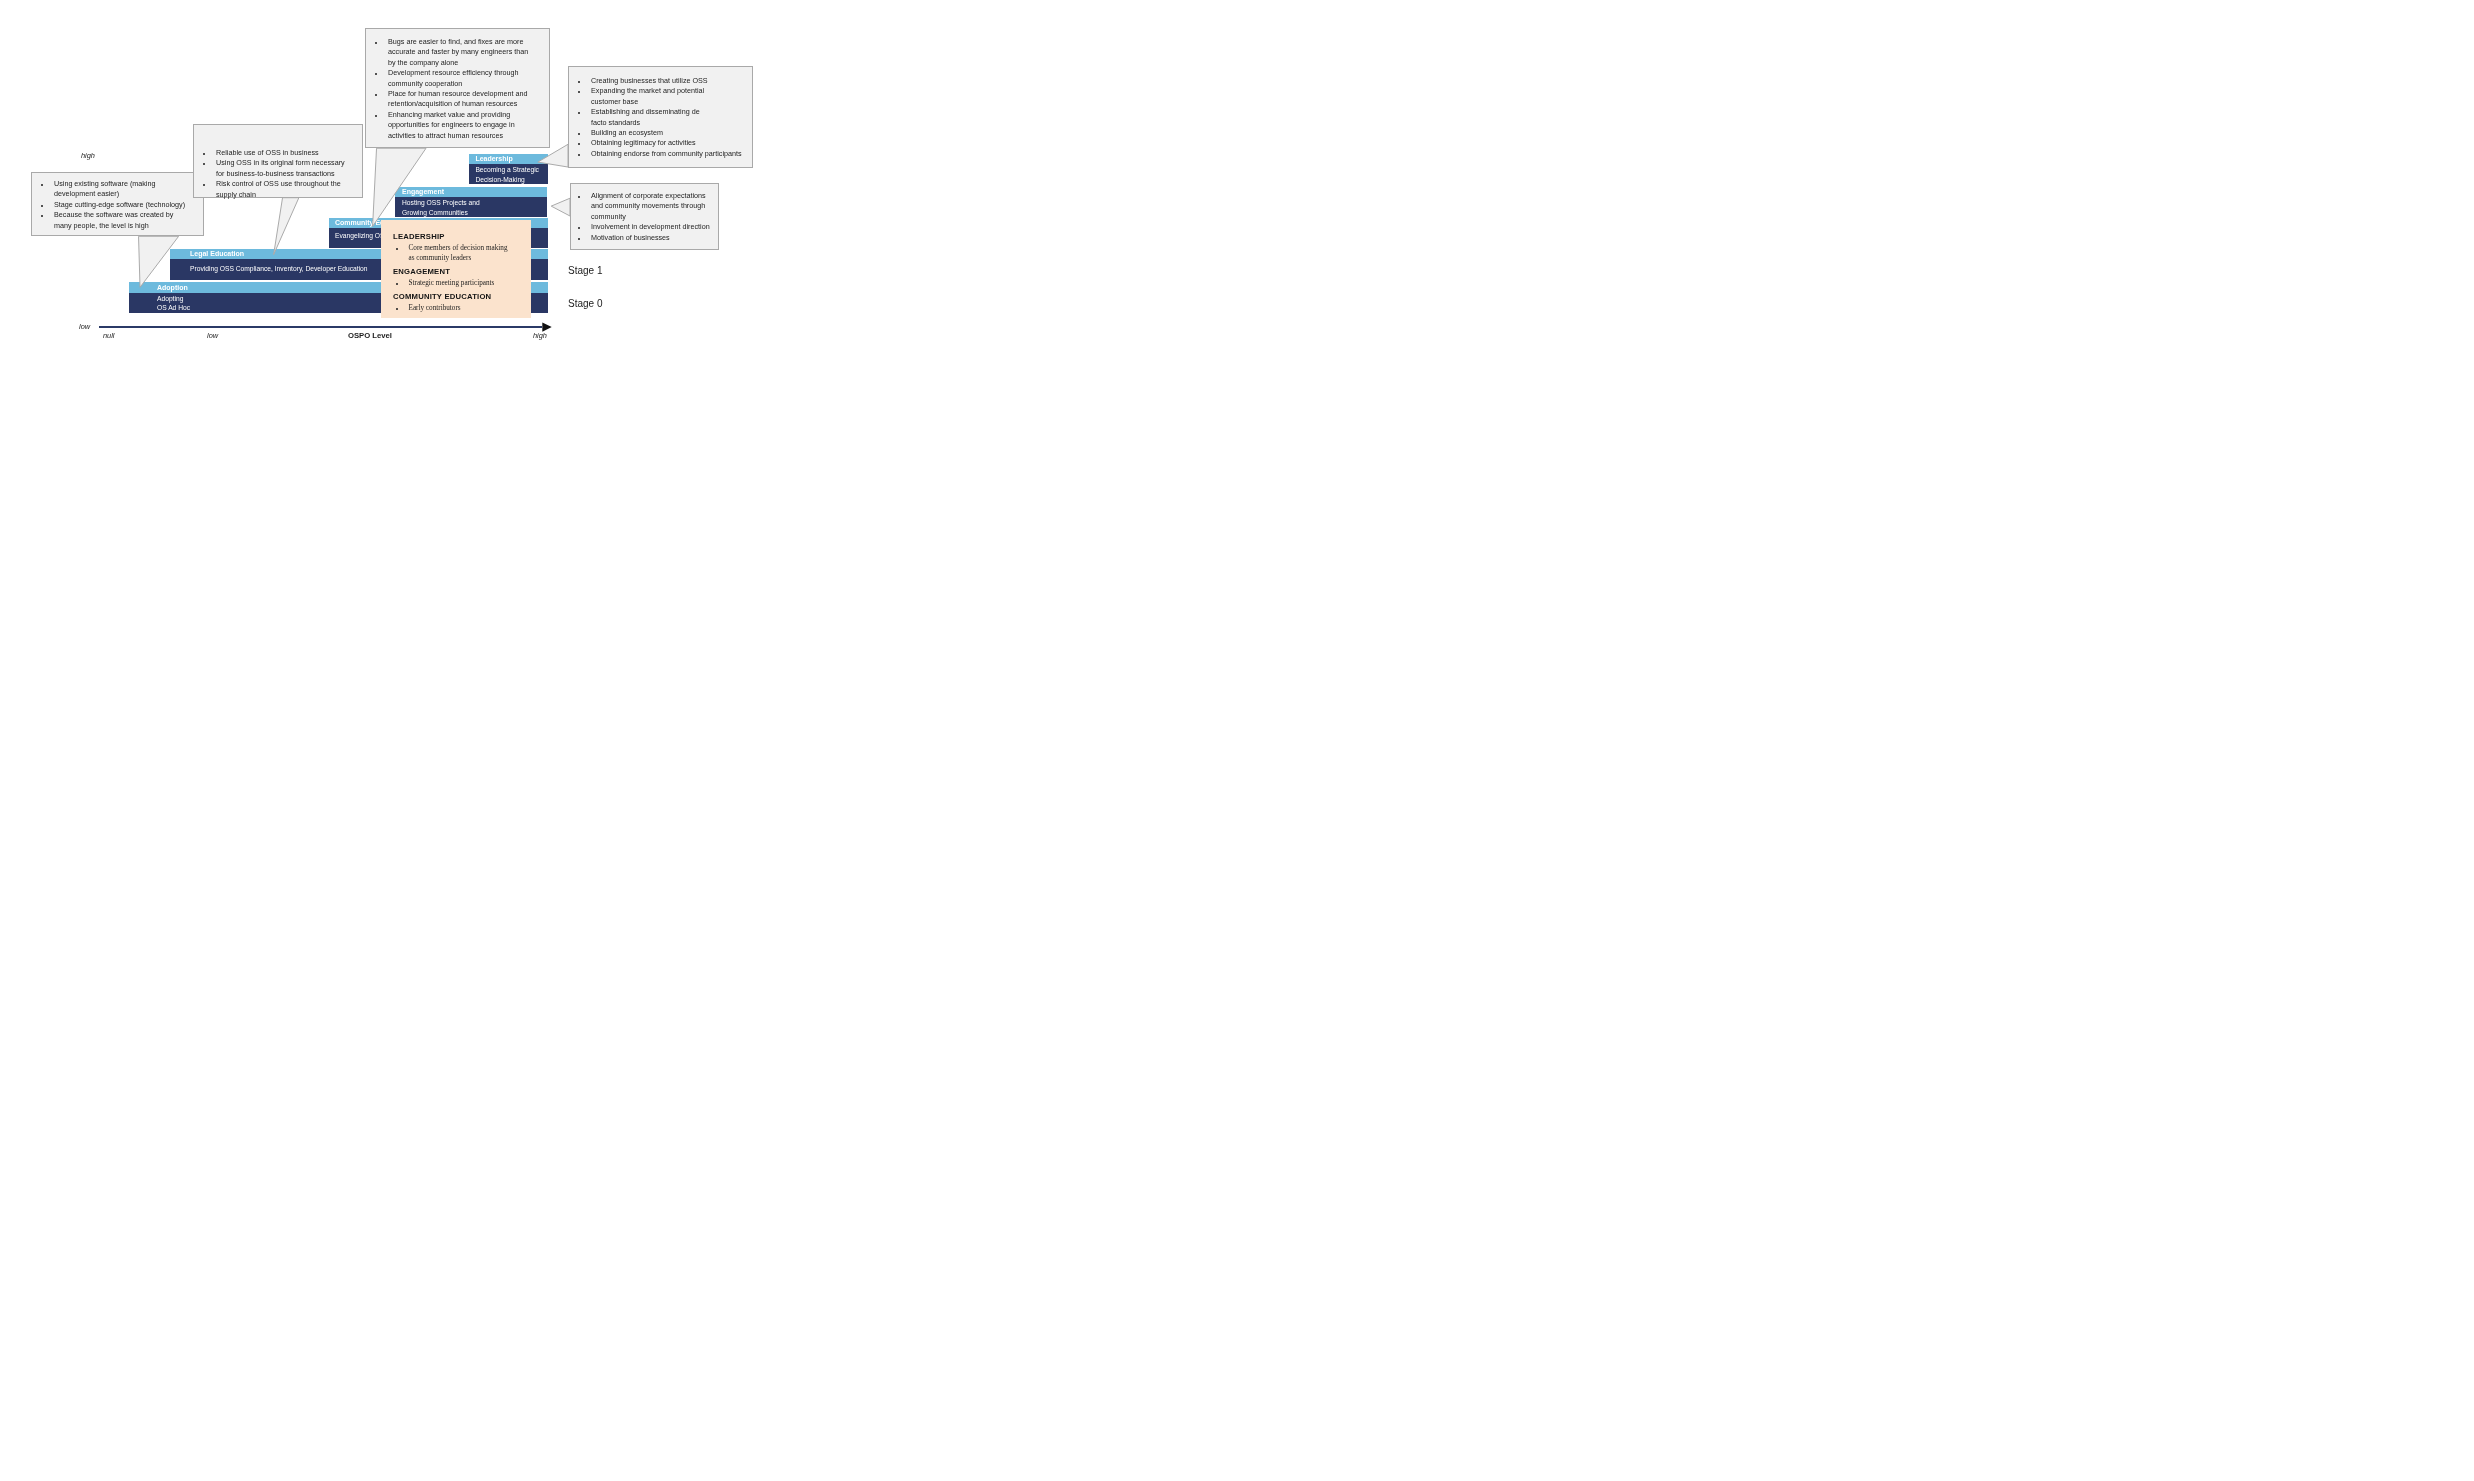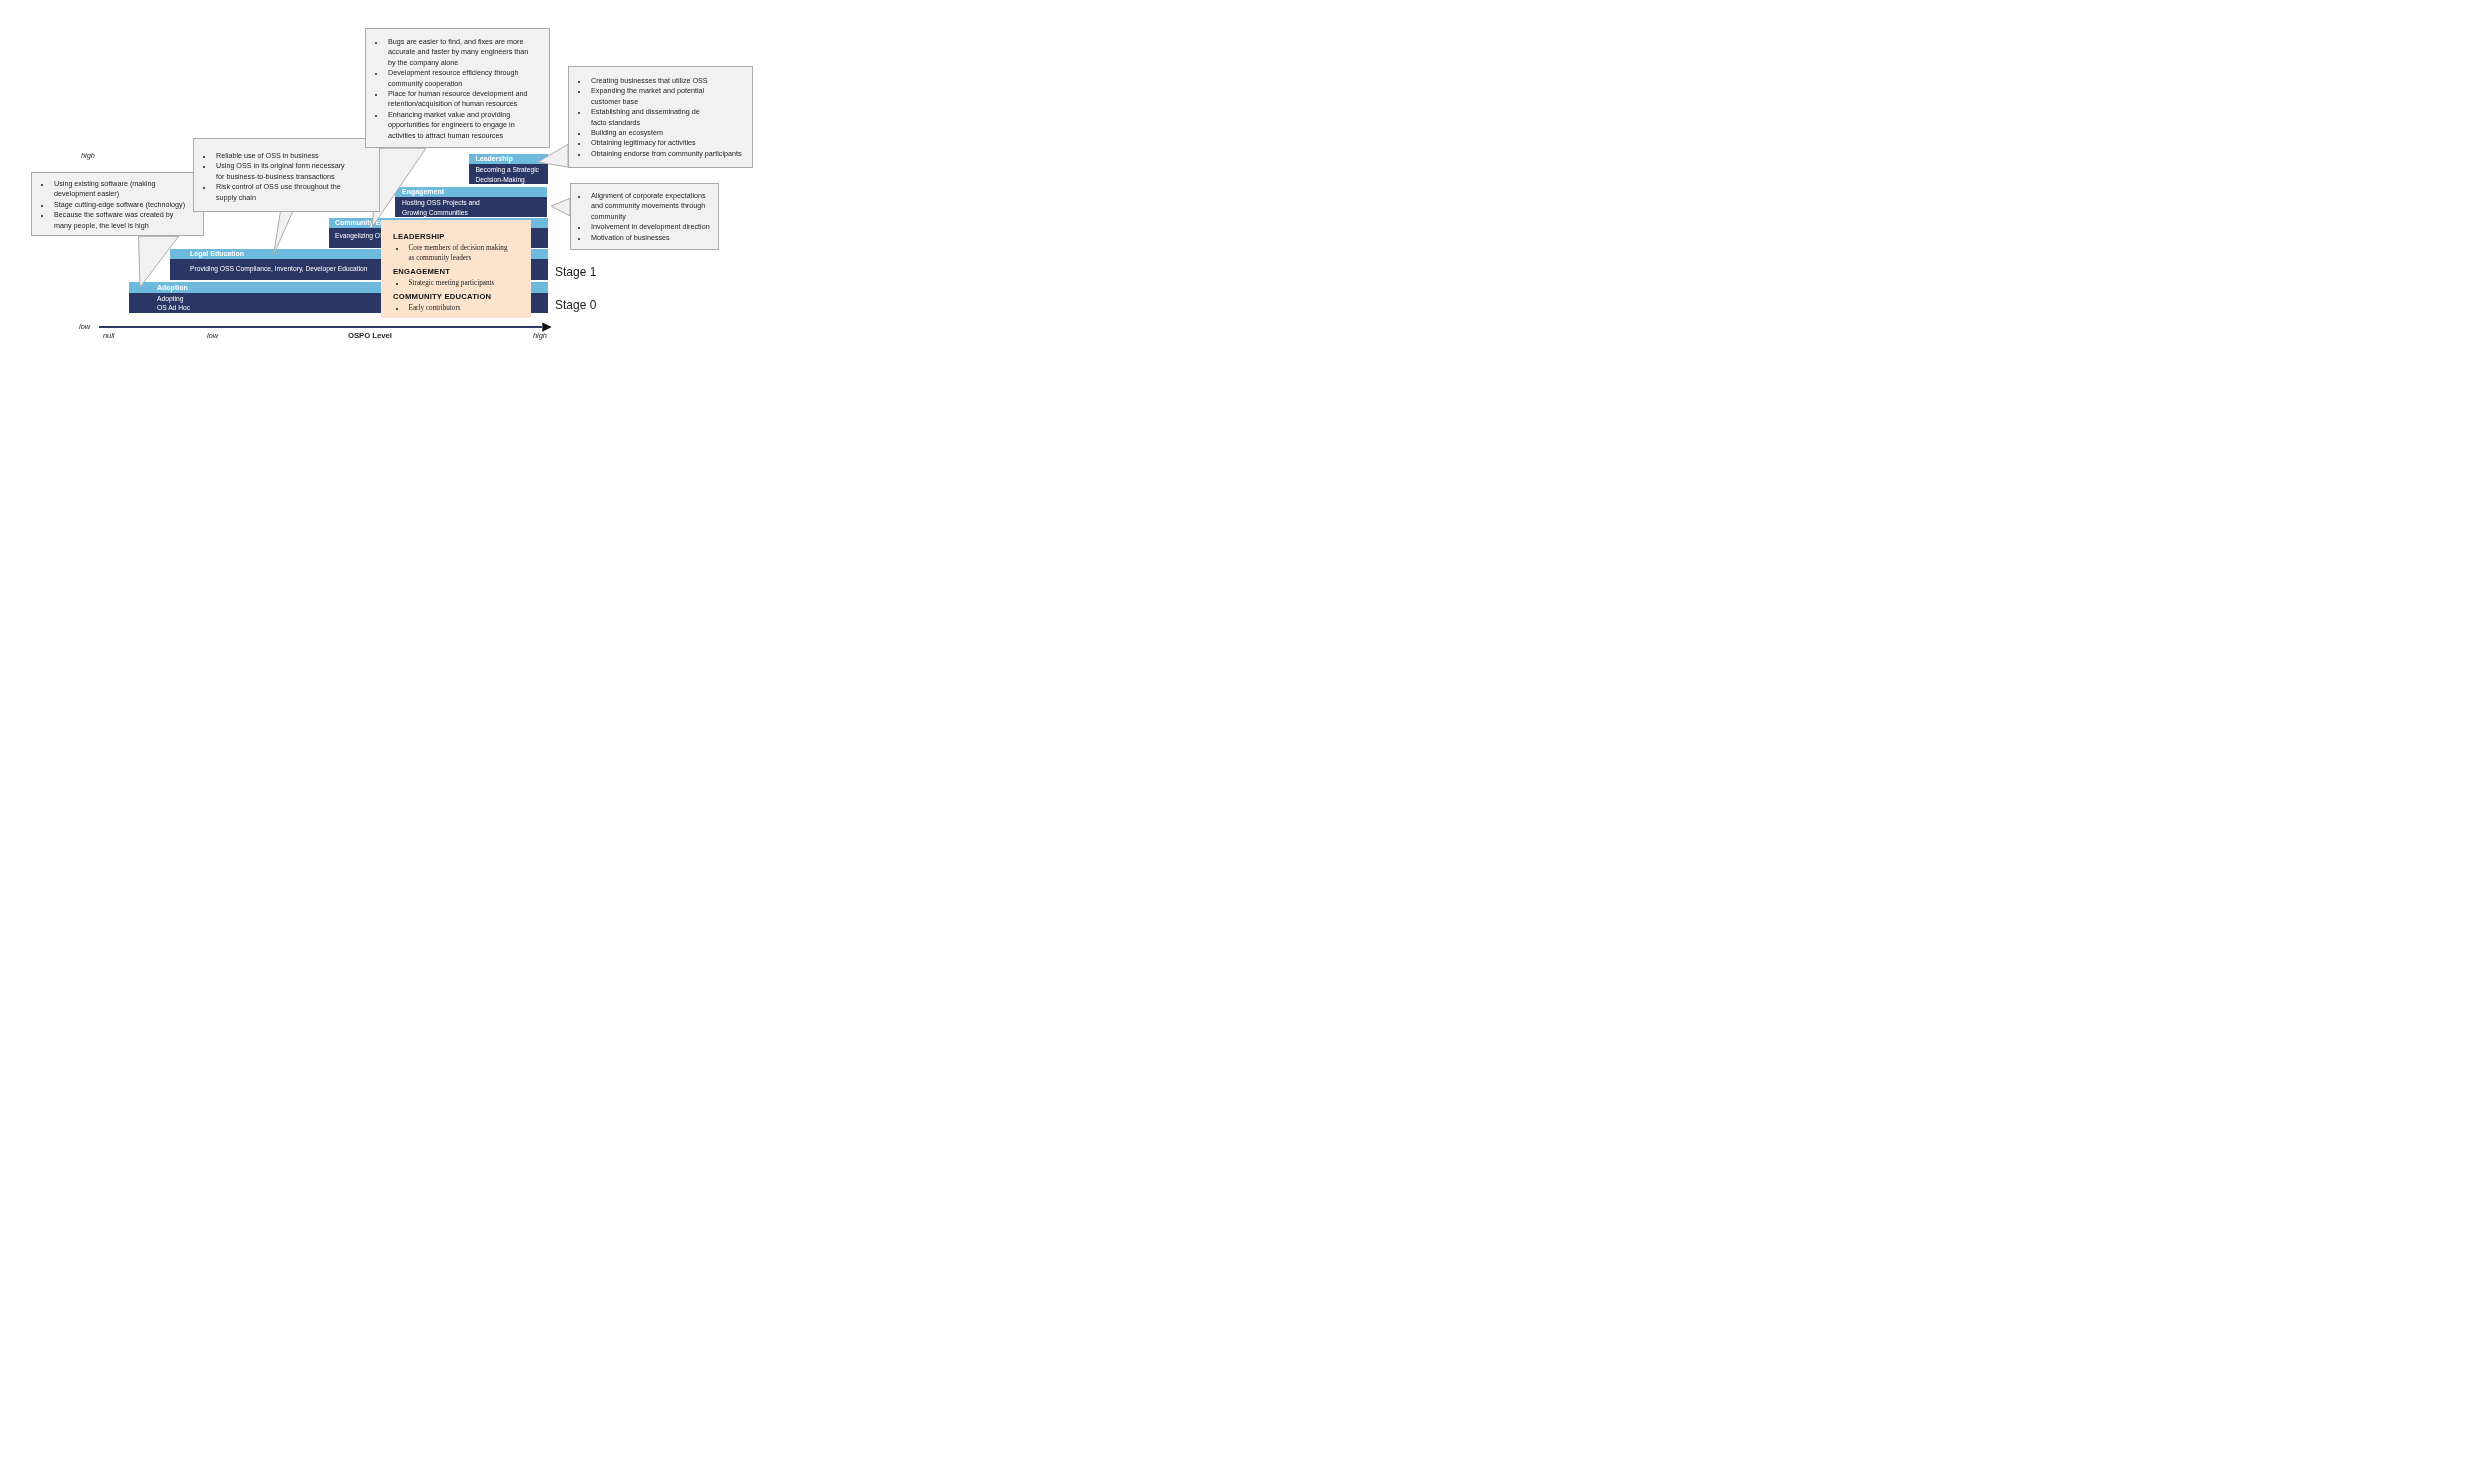--- a/index.html
+++ b/index.html
@@ -24,21 +24,21 @@
   #overlay-box h3{margin:0 0 1.5px 0;font-size:7.7px;font-weight:700;letter-spacing:0.2px;color:#141414;}
   #overlay-box ul{margin:0 0 4.5px 0;padding:0 3px 0 13px;list-style:disc;font-family:Liberation Serif, serif;}
   #overlay-box li{font-size:7.2px;line-height:10px;white-space:pre-line;padding-left:2.5px;}
   #overlay-box li::marker{font-size:5.4px;}
 
   
   #x-axis-line{position:absolute;left:99px;top:326px;width:443px;height:1.7px;background:#2B3A67;z-index:1;}
   .axis-label{position:absolute;font-size:7.4px;z-index:2;}
   .italic{font-style:italic;}
   .bold{font-weight:700;}
-  .stage-label{position:absolute;font-size:12px;color:#1b1b1b;z-index:2;}
+  .stage-label{position:absolute;font-size:10px;color:#1b1b1b;z-index:2;margin-left:13px;}
 
   #tail-layer{position:absolute;left:0;top:0;width:762px;height:388px;z-index:3;pointer-events:none;}
 </style>
 </head>
 <body>
 
 <div id="canvas">
 
   <div class="bar" style="--hdrbg:#6DBADD;--bdybg:#2A3764;left:469px;top:154px;width:79px;">
     <div class="hdr" style="height:10.4px;line-height:10.4px;padding-left:6.4px;">
@@ -106,21 +106,21 @@
   <div class="callout" style="left:31px;top:172px;width:173px;height:64px;padding-top:6px;">
     <ul>
       <li>Using existing software (making
 development easier)</li>
       <li>Stage cutting-edge software (technology)</li>
       <li>Because the software was created by
 many people, the level is high</li>
     </ul>
   </div>
 
-  <div class="callout" style="left:193px;top:124px;width:187px;height:74px;padding-top:12px;margin-top:14px;">
+  <div class="callout" style="left:193px;top:124px;width:170px;height:74px;padding-top:23px;">
     <ul>
       <li>Reliable use of OSS in business</li>
       <li>Using OSS in its original form necessary
 for business-to-business transactions</li>
       <li>Risk control of OSS use throughout the
 supply chain</li>
     </ul>
   </div>
 
   <div class="callout" style="left:568px;top:66px;width:185px;height:102px;padding-top:9px;">

